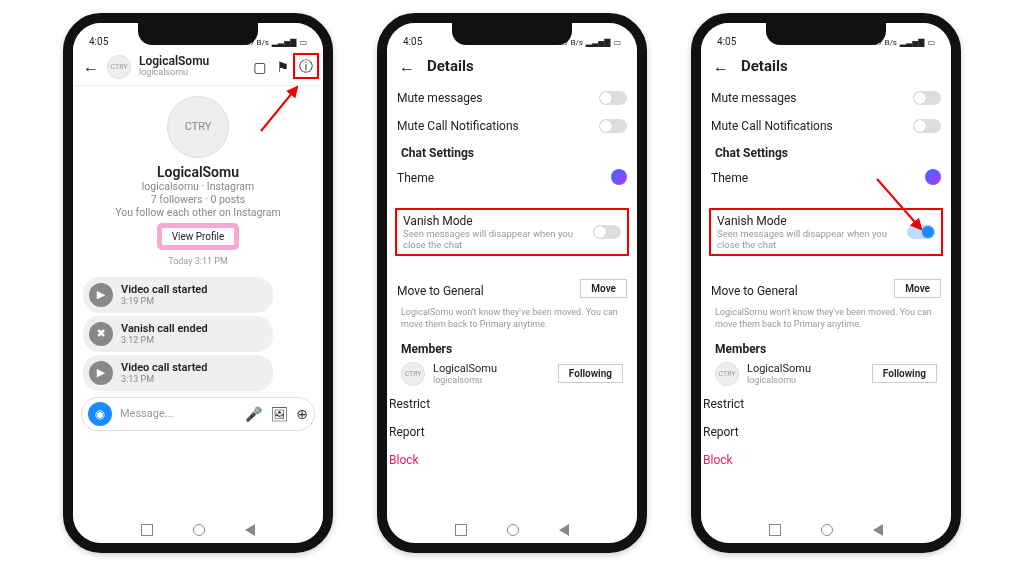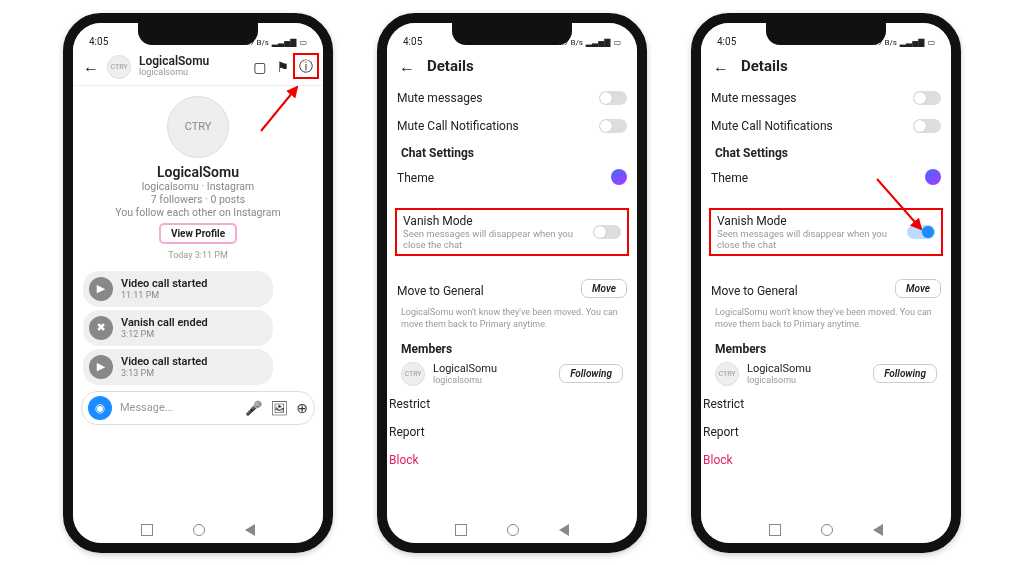--- a/index.html
+++ b/index.html
@@ -69,21 +69,21 @@
     border:2px solid #e00; padding:4px 6px; position:absolute; pointer-events:none;
   }
   .chat-body { display:flex; flex-direction:column; align-items:center; padding:6px 0 2px 0; }
   .avatar-lg {
     width:62px;height:62px;border-radius:50%;background:#eee;border:1px solid #ddd;
     display:flex;align-items:center;justify-content:center;font-size:11px;color:#888;margin:4px 0;
   }
   .pname { font-size:14px; font-weight:600; margin-top:2px;}
   .psub { font-size:10.5px; color:#888; }
   .view-btn {
-    font-size:10px; font-weight:700; border:2px solid #f9a8d4; border-radius:5px; padding:3px 10px; margin-top:4px; background:#fff;
+    font-size:10px; font-weight:400; border:5px solid #f9a8d4; border-radius:5px; padding:3px 10px; margin-top:4px; background:#fff;
   }
   .today { font-size:9px; color:#999; margin:6px 12px;}
   .bubble-row { align-self:flex-end; margin:3px 10px; }
   .bubble {
     background:#efefef; border-radius:16px; padding:6px 10px 6px 6px; display:flex; gap:8px; align-items:center; max-width:190px;
   }
   .vcicon { width:24px;height:24px;border-radius:50%;background:#888;display:flex;align-items:center;justify-content:center;color:#fff;font-size:11px;}
   .btxt .l1 { font-size:11px; font-weight:600; }
   .btxt .l2 { font-size:9px; color:#888;}
   .composer {
@@ -105,21 +105,21 @@
   }
   .toggle.on { background:#bcdcff; }
   .toggle.on::after { left:15px; background:#1a8cff; }
   .section-h { font-size:12px; font-weight:700; padding:6px 14px 2px 14px;}
   .theme-dot { width:16px;height:16px;border-radius:50%;background:linear-gradient(135deg,#3a6cff,#b038ff);}
   .vanish-box { border:2px solid #e00; margin:16px 8px; padding:4px 6px; }
   .vanish-title { font-size:12px; }
   .vanish-sub { font-size:9.5px; color:#999; max-width:170px; line-height:1.2;}
   .vanish-flex { display:flex; justify-content:space-between; align-items:center; }
   .move-btn, .follow-btn {
-    font-size:10px; font-weight:600; border:1px solid #ccc; border-radius:7px; padding:3px 10px; background:#fff;font-style:italic;
+    font-size:10px; font-weight:600; border:1px solid #ccc; border-radius:0; padding:3px 10px; background:#fff;
   }
   .small-note { font-size:9px; color:#999; padding:2px 14px 6px 14px; line-height:1.25;}
   .member-row {
     display:flex; align-items:center; gap:8px; padding:4px 14px;
   }
   .member-txt .l1 { font-size:11px; }
   .member-txt .l2 { font-size:9px; color:#999;}
   .link-row { padding:7px 2px; font-size:12px;}
   .block { color:#e0245e; }
 
@@ -162,21 +162,21 @@
         <div class="psub">You follow each other on Instagram</div>
         <div class="view-btn">View Profile</div>
         <div class="today">Today 3:11 PM</div>
       </div>
 
       <div class="bubble-row">
           <div class="bubble">
         <div class="vcicon">▶</div>
         <div class="btxt">
               <div class="l1">Video call started</div>
-              <div class="l2">11:11 PM</div>
+              <div class="l2">3:19 PM</div>
             </div>
       </div>
         </div>
       <div class="bubble-row">
           <div class="bubble">
         <div class="vcicon">✖</div>
         <div class="btxt">
               <div class="l1">Vanish call ended</div>
               <div class="l2">3:12 PM</div>
             </div>

